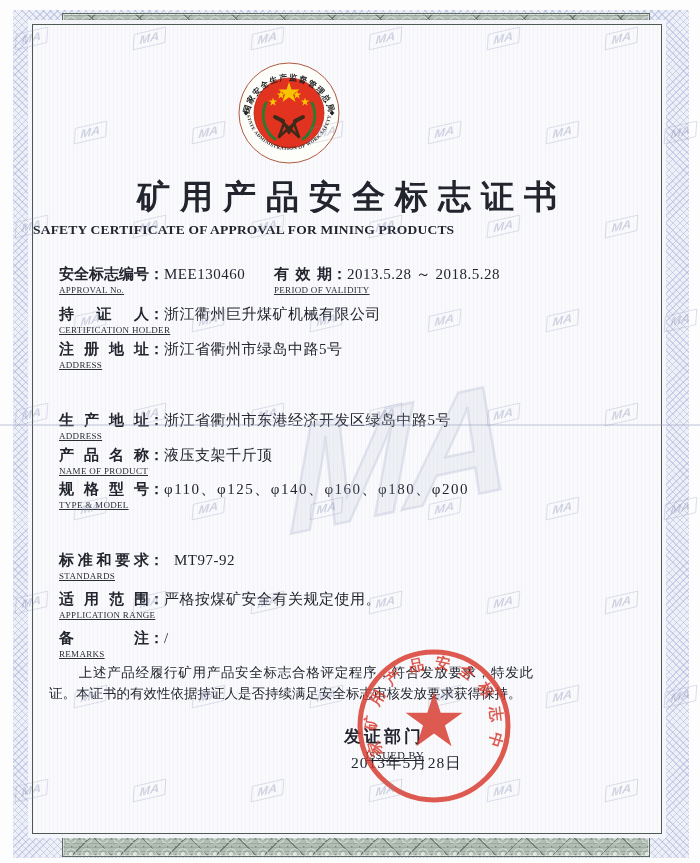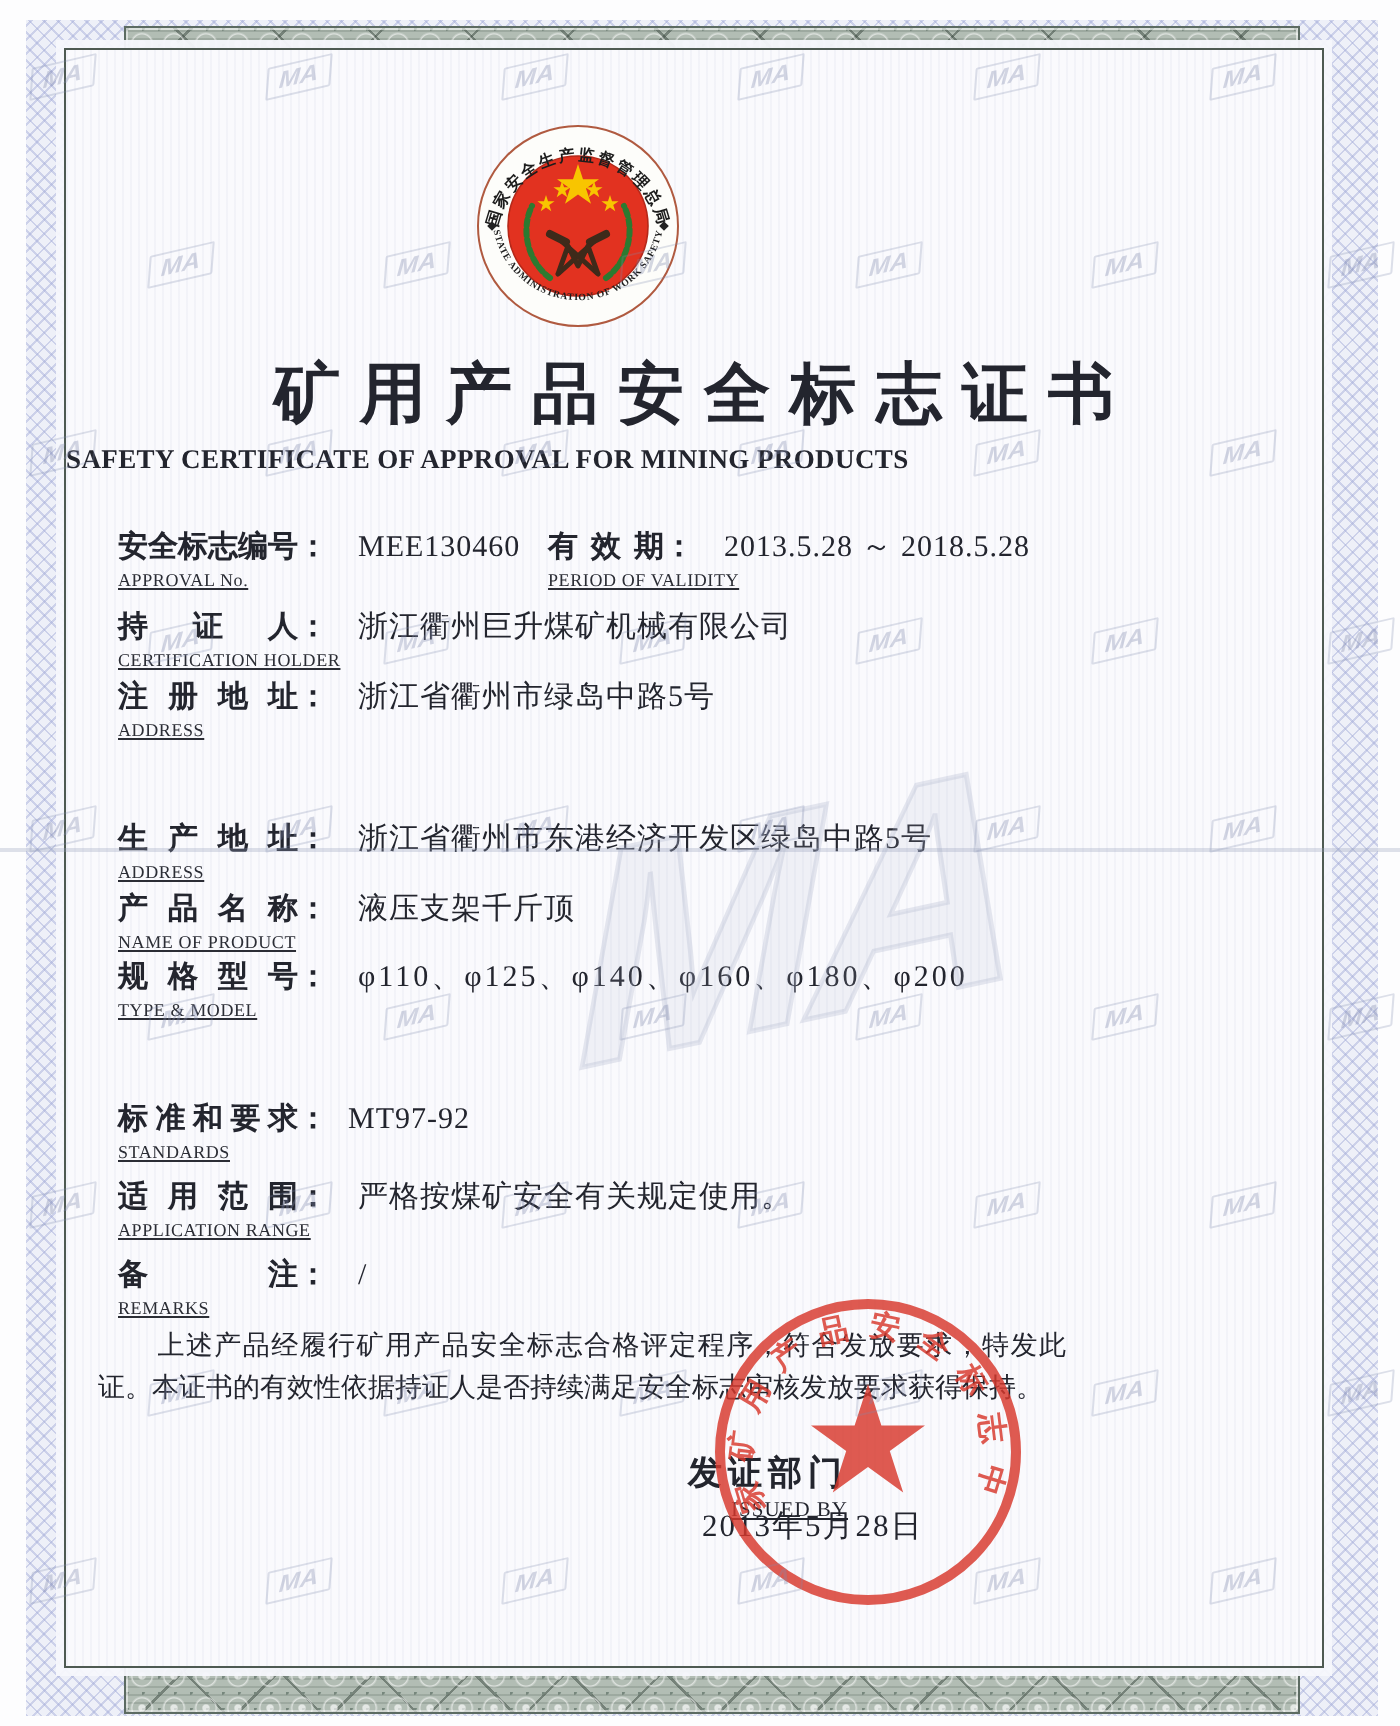--- a/index.html
+++ b/index.html
@@ -74,21 +74,21 @@
     font-size:13.5px; font-weight:700; letter-spacing:0.2px; color:#23252e;
   }
   .row{position:absolute; left:26px; white-space:nowrap;}
   .line{font-size:15px; color:#23252e; line-height:19px;}
   .lbl{
     display:inline-block; width:90px; text-align:justify; text-align-last:justify;
     font-weight:700; vertical-align:bottom;
   }
   .lbl-sm{width:58px;}
   .colon{font-weight:700;}
-  .val{margin-left:15px; letter-spacing:0.5px;}
+  .val{margin-left:0; letter-spacing:0.5px;}
   .sub{font-size:9px; color:#2b2d35; letter-spacing:0.3px; margin-top:1px; line-height:11px;text-decoration:underline;}
   .statement{
     position:absolute; left:16px; top:638px; width:484px;
     font-size:13.5px; line-height:1.55; color:#23252e;
     text-indent:2.2em; text-align:justify;
   }
   .issued{position:absolute; left:271px; top:700px; width:120px; text-align:right; color:#23252e;}
   .issued .cn{font-size:17px; letter-spacing:3px; font-weight:600;}
   .issued .en{font-size:10.5px; letter-spacing:0.5px; margin-top:2px;text-decoration:underline;}
   .issue-date{position:absolute; left:318px; top:728px; font-size:15.5px; color:#23252e; letter-spacing:1px;}

